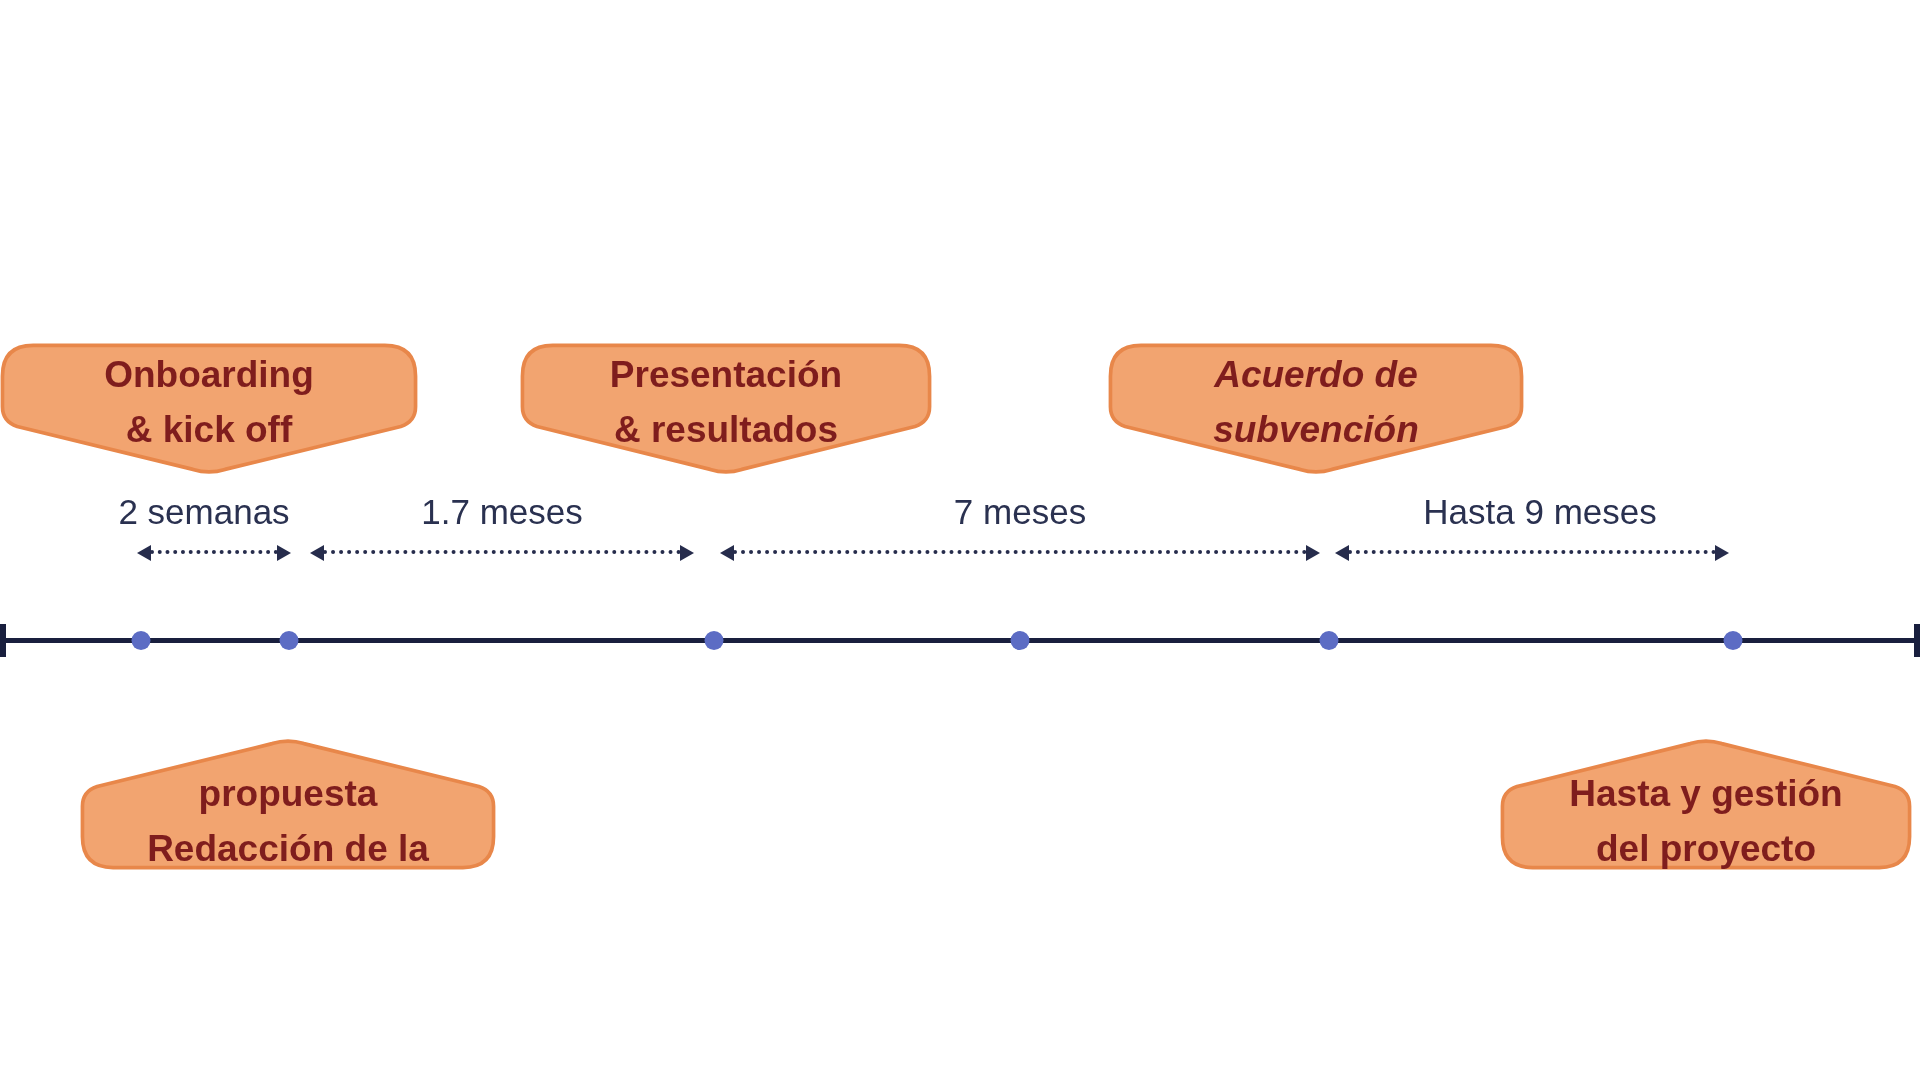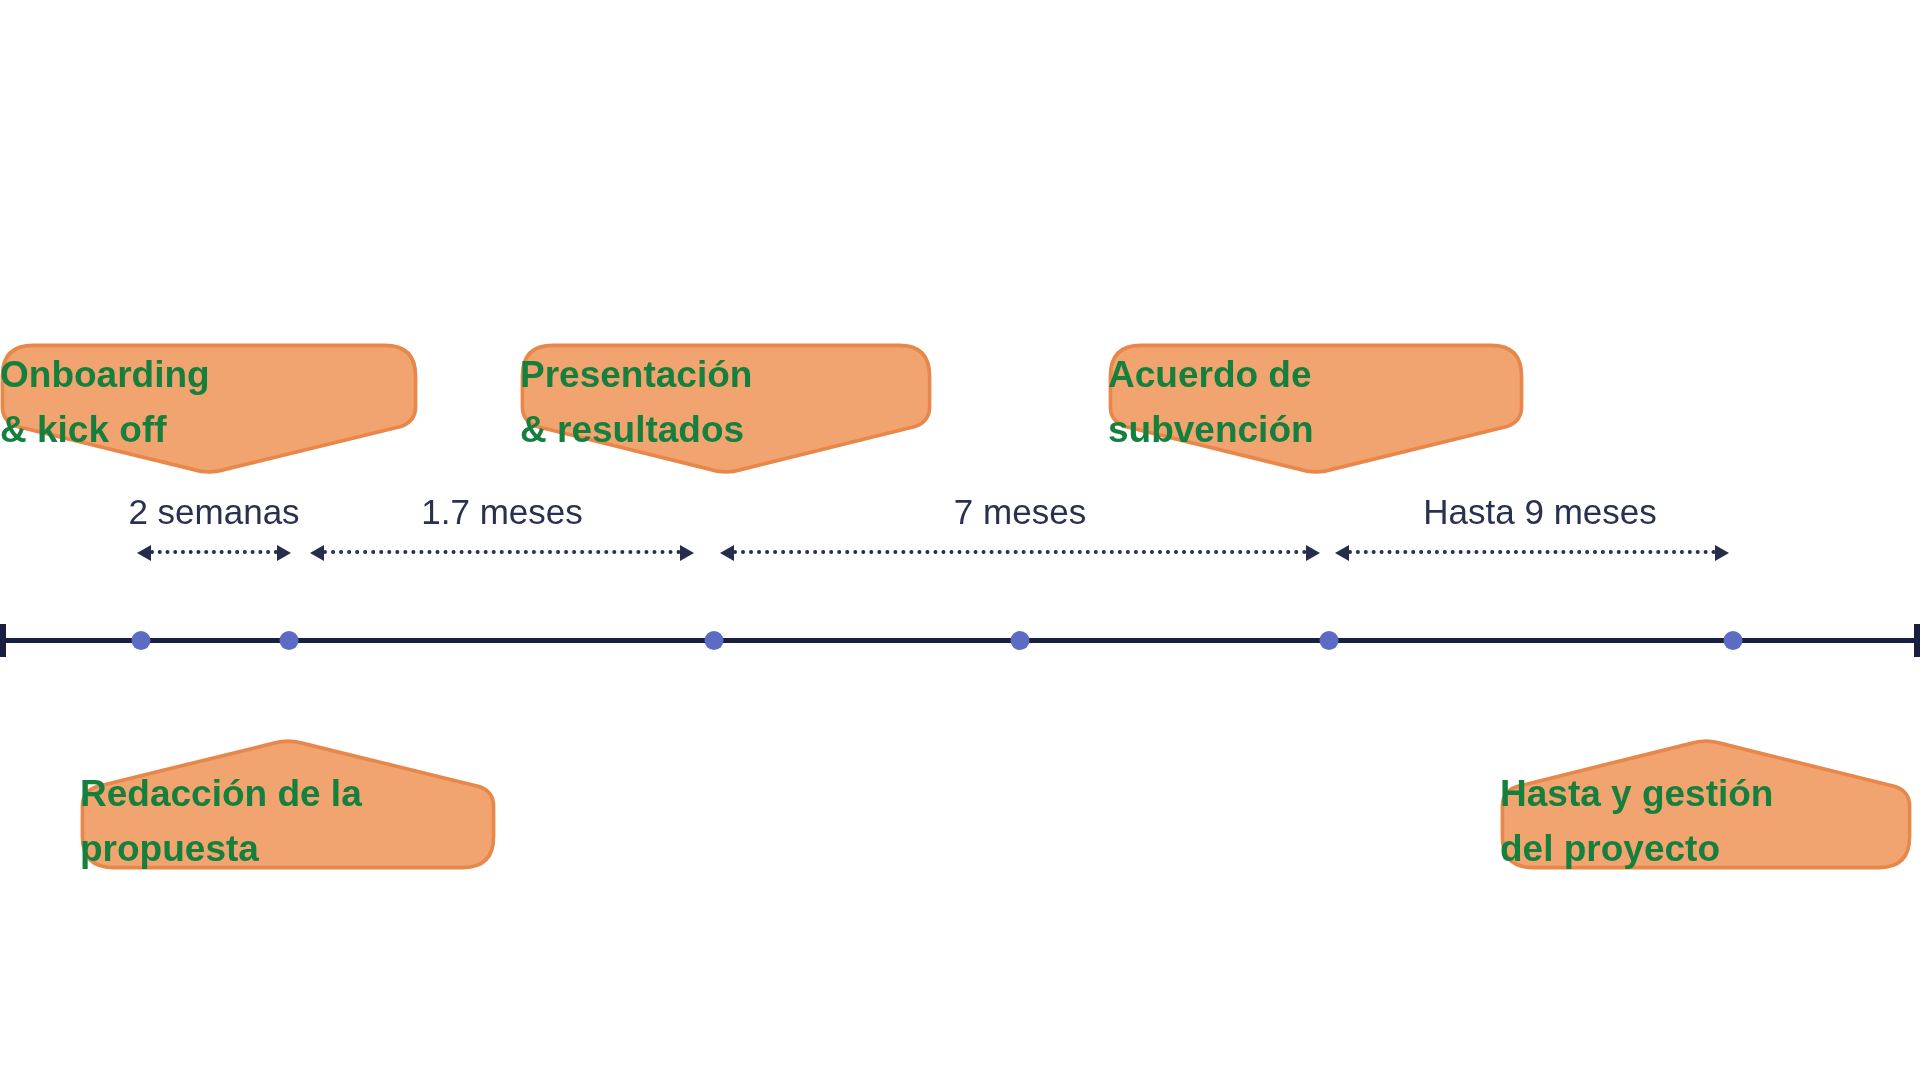--- a/index.html
+++ b/index.html
@@ -26,25 +26,25 @@
   }
   .callout .shape {
     fill: #F2A470;
     stroke: #E8874A;
     stroke-width: 3;
     stroke-linejoin: round;
   }
   .callout .txt {
     position: absolute;
     left: 0; right: 0;
-    text-align: left;
+    text-align: center;
     font-weight: bold;
     font-size: 37px;
     line-height: 55px;
-    color: #15803d;
+    color: #7f1d1d;
   }
   .callout.down .txt { top: 4px; }
   .callout.up   .txt { top: 31px; }
   
   .duration-label {
     position: absolute;
     transform: translateX(-50%);
     font-size: 35px;
     color: #2A3150;
     white-space: nowrap;
@@ -115,31 +115,31 @@
   <div class="callout down" style="left:520px; top:343px; width:412px; height:135px;">
     <svg viewBox="0 0 340 110" preserveAspectRatio="none">
       <path class="shape" d="M 27 2 L 313 2 Q 338 2 338 27 L 338 52 Q 338 64 326 68 L 183 103 Q 170 107 157 103 L 14 68 Q 2 64 2 52 L 2 27 Q 2 2 27 2 Z"></path>
     </svg>
     <div class="txt">
       <div>Presentación</div>
       <div>&amp; resultados</div>
     </div>
   </div>
 
-  <div class="callout down" style="left:1108px; top:343px; width:416px; height:135px;">
+  <div class="callout down" style="left:1108px; top:343px; width:416px; height:135px;font-style:italic;">
     <svg viewBox="0 0 340 110" preserveAspectRatio="none">
       <path class="shape" d="M 27 2 L 313 2 Q 338 2 338 27 L 338 52 Q 338 64 326 68 L 183 103 Q 170 107 157 103 L 14 68 Q 2 64 2 52 L 2 27 Q 2 2 27 2 Z"></path>
     </svg>
     <div class="txt">
       <div>Acuerdo de</div>
       <div>subvención</div>
     </div>
   </div>
 
-  <div class="duration-label" style="left:214px; top:492px;">2 semanas</div>
+  <div class="duration-label" style="left:204px; top:492px;">2 semanas</div>
   <div class="duration-label" style="left:502px; top:492px;">1.7 meses</div>
   <div class="duration-label" style="left:1020px; top:492px;">7 meses</div>
   <div class="duration-label" style="left:1540px; top:492px;">Hasta 9 meses</div>
 
   <div class="arrow" style="left:137px; top:544px; width:154px;">
     <span class="head left"></span>
     <span class="dotline"></span>
     <span class="head right"></span>
   </div>
   <div class="arrow" style="left:310px; top:544px; width:384px;">
@@ -167,22 +167,22 @@
   <div class="dot" style="left:714px;"></div>
   <div class="dot" style="left:1020px;"></div>
   <div class="dot" style="left:1329px;"></div>
   <div class="dot" style="left:1733px;"></div>
 
   <div class="callout up" style="left:80px; top:735px; width:416px; height:135px;">
     <svg viewBox="0 0 340 110" preserveAspectRatio="none">
       <path class="shape" d="M 27 108 L 313 108 Q 338 108 338 83 L 338 58 Q 338 46 326 42 L 183 7 Q 170 3 157 7 L 14 42 Q 2 46 2 58 L 2 83 Q 2 108 27 108 Z"></path>
     </svg>
     <div class="txt">
+      <div>propuesta</div>
       <div>Redacción de la</div>
-      <div>propuesta</div>
     </div>
   </div>
 
   <div class="callout up" style="left:1500px; top:735px; width:412px; height:135px;">
     <svg viewBox="0 0 340 110" preserveAspectRatio="none">
       <path class="shape" d="M 27 108 L 313 108 Q 338 108 338 83 L 338 58 Q 338 46 326 42 L 183 7 Q 170 3 157 7 L 14 42 Q 2 46 2 58 L 2 83 Q 2 108 27 108 Z"></path>
     </svg>
     <div class="txt">
       <div>Hasta y gestión</div>
       <div>del proyecto</div>

